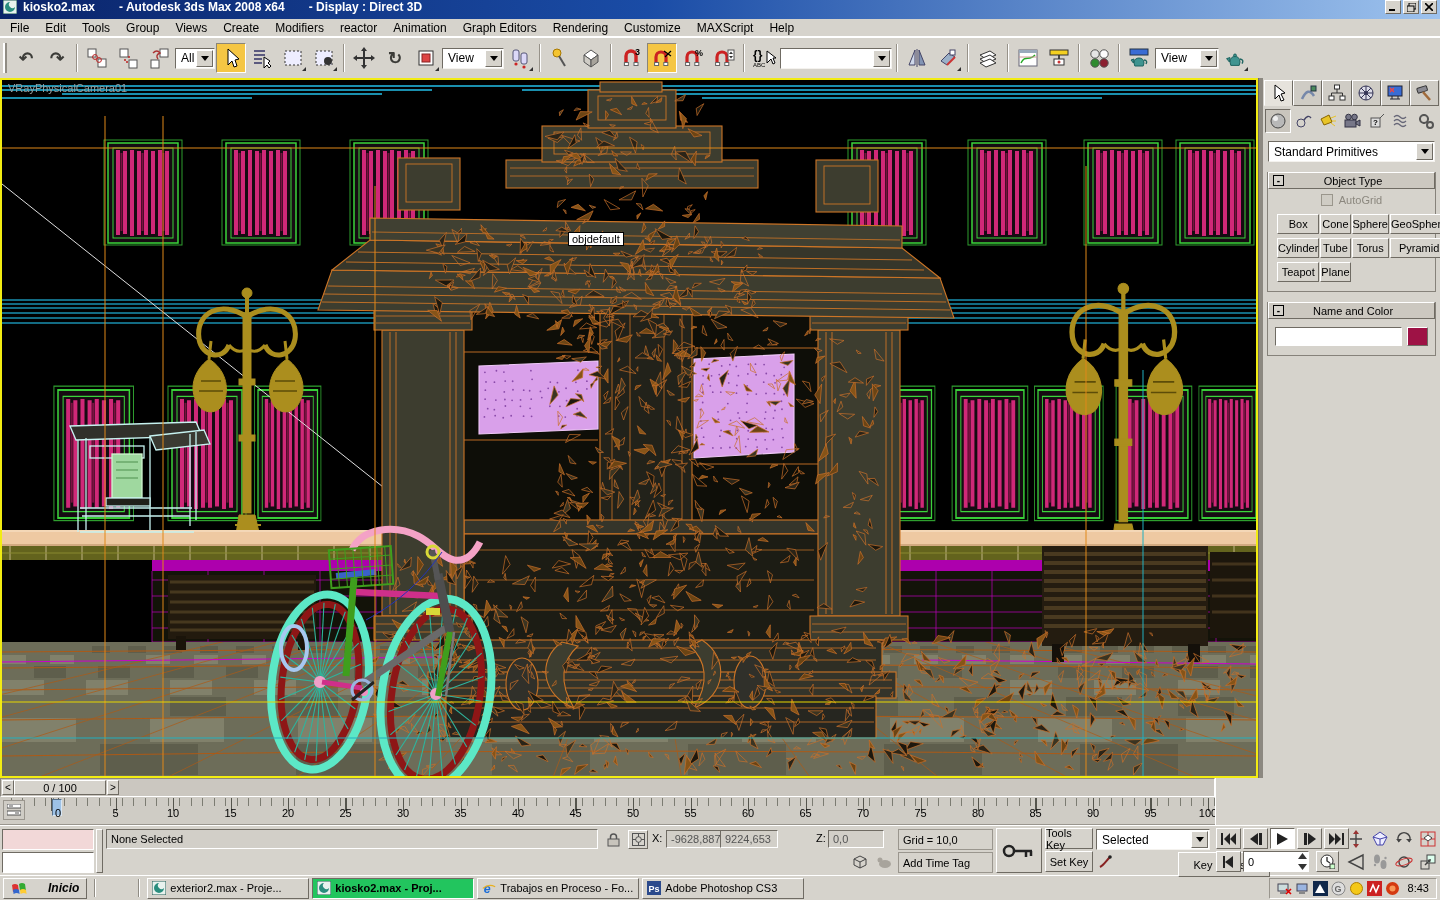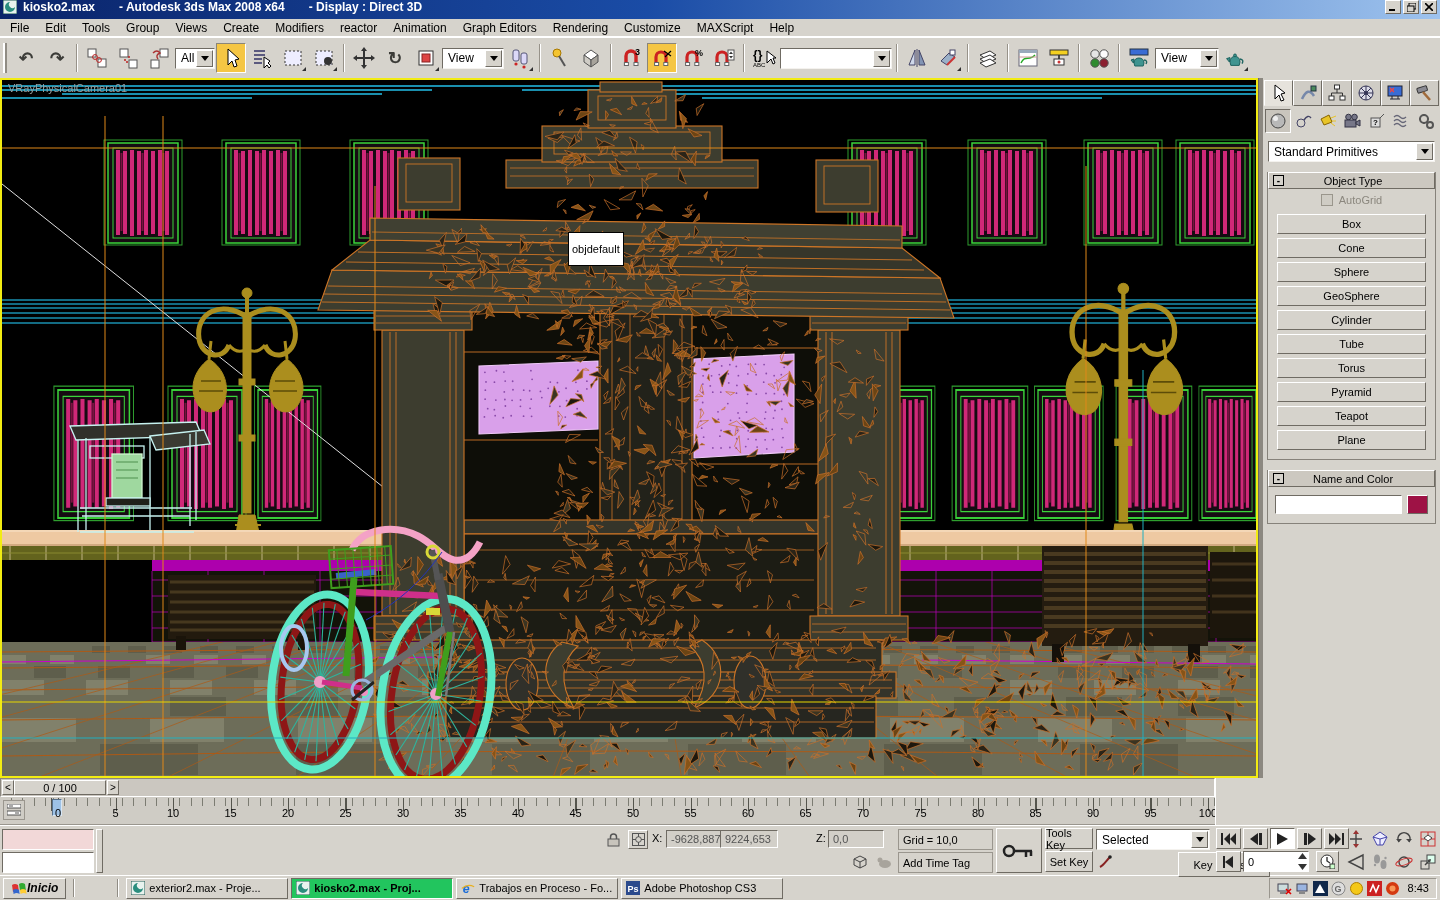--- a/index.html
+++ b/index.html
@@ -24,37 +24,37 @@
 .tsep{width:2px;height:28px;border-left:1px solid #979289;border-right:1px solid #fff;margin:0 3px}
 .g16{font-size:17px;font-weight:bold;color:#3c3c38;line-height:1}
 .dd{height:21px;background:#fff;border:1px solid;border-color:#6f6b63 #f4f2ee #f4f2ee #6f6b63;display:flex;align-items:center;font-size:12px;padding-left:5px}
 .dd .val{flex:1;white-space:nowrap;overflow:hidden}
 .dbtn{width:17px;height:17px;margin:1px;border:1px solid;border-color:#fff #6f6b63 #6f6b63 #fff;background:#d6d3cc;display:flex;align-items:center;justify-content:center}
 .dtri{width:0;height:0;border:4px solid transparent;border-top:5px solid #000;margin-top:4px}
 
 .main{display:flex;height:700px}
 .vwrap{position:relative;width:1258px;height:700px;border:2px solid #f2ec12;background:#000}
 .vplabel{position:absolute;left:6px;top:2px;color:#96a0a2;font-size:11px}
-.tooltip{position:absolute;left:566px;top:152px;background:#fff;border:1px solid #000;padding:10px 3px;font-size:11px}
+.tooltip{position:absolute;left:566px;top:152px;background:#fff;border:1px solid #000;padding:0 3px;font-size:11px}
 .vstrip{width:5px;background:#8c8880;border-left:1px solid #6f6b63}
 .cpanel{width:177px;background:#d6d3cc;padding-top:2px}
 .ctabs{display:flex;height:26px;padding:0 1px}
 .ctab{flex:1;display:flex;align-items:center;justify-content:center;border:1px solid;border-color:#fff #6f6b63 #6f6b63 #fff;background:#cfccc5}
 .ctab.active{background:#e6e3dc;border-bottom-color:#e6e3dc}
 .ccats{display:flex;height:26px;margin:2px 2px 0;align-items:center}
 .ccat{flex:1;height:24px;display:flex;align-items:center;justify-content:center}
 .ccat.active{background:#c9c5bd;border:1px solid;border-color:#6f6b63 #fff #fff #6f6b63}
 .cdd{margin:7px 5px 0}
 .rollout{margin:10px 4px 0;border:1px solid #86827a;border-top:none}
 .rhead{height:17px;display:flex;align-items:center;background:#ccc8c0;border:1px solid;border-color:#fff #6f6b63 #6f6b63 #fff}
 .rminus{width:11px;height:11px;border:1px solid #000;margin:0 4px;display:flex;align-items:center;justify-content:center;background:#d6d3cc;font-weight:bold;font-size:10px;line-height:1}
 .rtitle{flex:1;text-align:center;padding-right:16px}
 .agrow{display:flex;align-items:center;justify-content:center;gap:6px;color:#8b877e;padding:5px 0 2px}
 .acheck{width:12px;height:12px;border:1px solid #9a968c;background:#cfccc4}
-.ogrid{display:grid;grid-template-columns:1fr;gap:4px 1px;padding:6px 9px 9px}
+.ogrid{display:grid;grid-template-columns:1fr 1fr 1fr 1fr;gap:4px 1px;padding:6px 9px 9px}
 .obtn{height:20px;display:flex;align-items:center;justify-content:center;font-size:11px}
 .ncrow{display:flex;gap:5px;padding:8px 7px 9px}
 .nfield{flex:1;height:19px;background:#fff}
 .swatch{width:21px;height:19px;border:1px solid;border-color:#fff #6f6b63 #6f6b63 #fff}
 
 .brow{display:flex;height:47px}
 .bleft{width:1215px;position:relative;background:#cfccc5}
 .bfill{flex:1;background:#d6d3cc;border-left:1px solid #fff}
 .tslider{position:absolute;left:0;top:0;width:100%;height:19px;border:1px solid;border-color:#8a867e #fff #fff #8a867e;background:#cbc7c0}
 .tsbtn{position:absolute;top:1px;width:12px;height:15px;display:flex;align-items:center;justify-content:center;font-size:10px}
@@ -65,21 +65,21 @@
 .tick{position:absolute;top:10px;transform:translateX(-50%);font-size:11px}
 .tmark{position:absolute;left:52px;top:2px;width:10px;height:17px;background:#9ec2e6;border:1px solid;border-color:#57708a #d7e6f4 #d7e6f4 #57708a}
 .tbicon{position:absolute;left:3px;top:3px;width:22px;height:20px;background:#cfccc5;border:1px solid #9a968e;display:flex;align-items:center;justify-content:center}
 
 .sbar{height:50px;position:relative;background:#d6d3cc;border-top:1px solid #fff;font-size:11px}
 .abs{position:absolute}
 .fieldg{background:#d2cfc8;display:flex;align-items:center;padding:0 4px;white-space:nowrap;overflow:hidden}
 .sbtn{display:flex;align-items:center;justify-content:center}
 
 .taskbar{height:25px;background:#d6d3cc;border-top:1px solid #fff;display:flex;align-items:center;padding:0 3px;gap:3px}
-.startbtn{height:21px;display:flex;align-items:center;gap:0;padding:0 7px;font-weight:bold;font-style:italic;font-size:12px}
+.startbtn{height:21px;display:flex;align-items:center;gap:21px;padding:0 7px;font-weight:bold;font-style:italic;font-size:12px}
 .qsep{width:2px;height:18px;border-left:1px solid #908c84;border-right:1px solid #fff;margin:0 4px}
 .ql{display:flex;align-items:center;gap:4px}
 .taskbtn{width:162px;height:21px;display:flex;align-items:center;gap:4px;padding:0 4px;font-size:11px;white-space:nowrap;overflow:hidden}
 .taskbtn.active{background:#22c55e;border-color:#6f6b63 #fff #fff #6f6b63;font-weight:bold}
 .tray{margin-left:auto;height:21px;border:1px solid;border-color:#9a968e #fff #fff #9a968e;display:flex;align-items:center;gap:3px;padding:0 7px}
 .clock{margin-left:5px;font-size:11px}
 svg{display:block}
 </style>
 </head>
 <body>
@@ -2348,20 +2348,21 @@
         </span>
     </div>
   </div>
   <div class="bfill"></div>
 </div>
 
 <div class="sbar">
   <span class="abs sunken" style="left:2px;top:3px;width:92px;height:21px;background:#f2d8d8"></span>
   <span class="abs sunken" style="left:2px;top:26px;width:92px;height:21px;background:#fff"></span>
   <span class="abs raised" style="left:96px;top:3px;width:7px;height:44px"></span>
+  <span class="abs sunken fieldg" style="left:106px;top:3px;width:492px;height:20px">None Selected</span>
   <span class="abs sbtn" style="left:602px;top:4px;width:22px;height:19px">
       <svg width="15" height="15">
         <rect x="2" y="7" width="11" height="7" fill="#c8c4bc" stroke="#555"></rect>
         <path d="M4.5,7 v-2 a3,3 0 0 1 6,0 v2" fill="none" stroke="#555" stroke-width="1.5"></path>
       </svg>
     </span>
   <span class="abs sbtn raised" style="left:628px;top:4px;width:20px;height:19px">
       <svg width="13" height="13">
         <rect x="0.5" y="0.5" width="12" height="12" fill="none" stroke="#555"></rect>
         <circle cx="6.5" cy="6.5" r="2.8" fill="none" stroke="#555"></circle>

